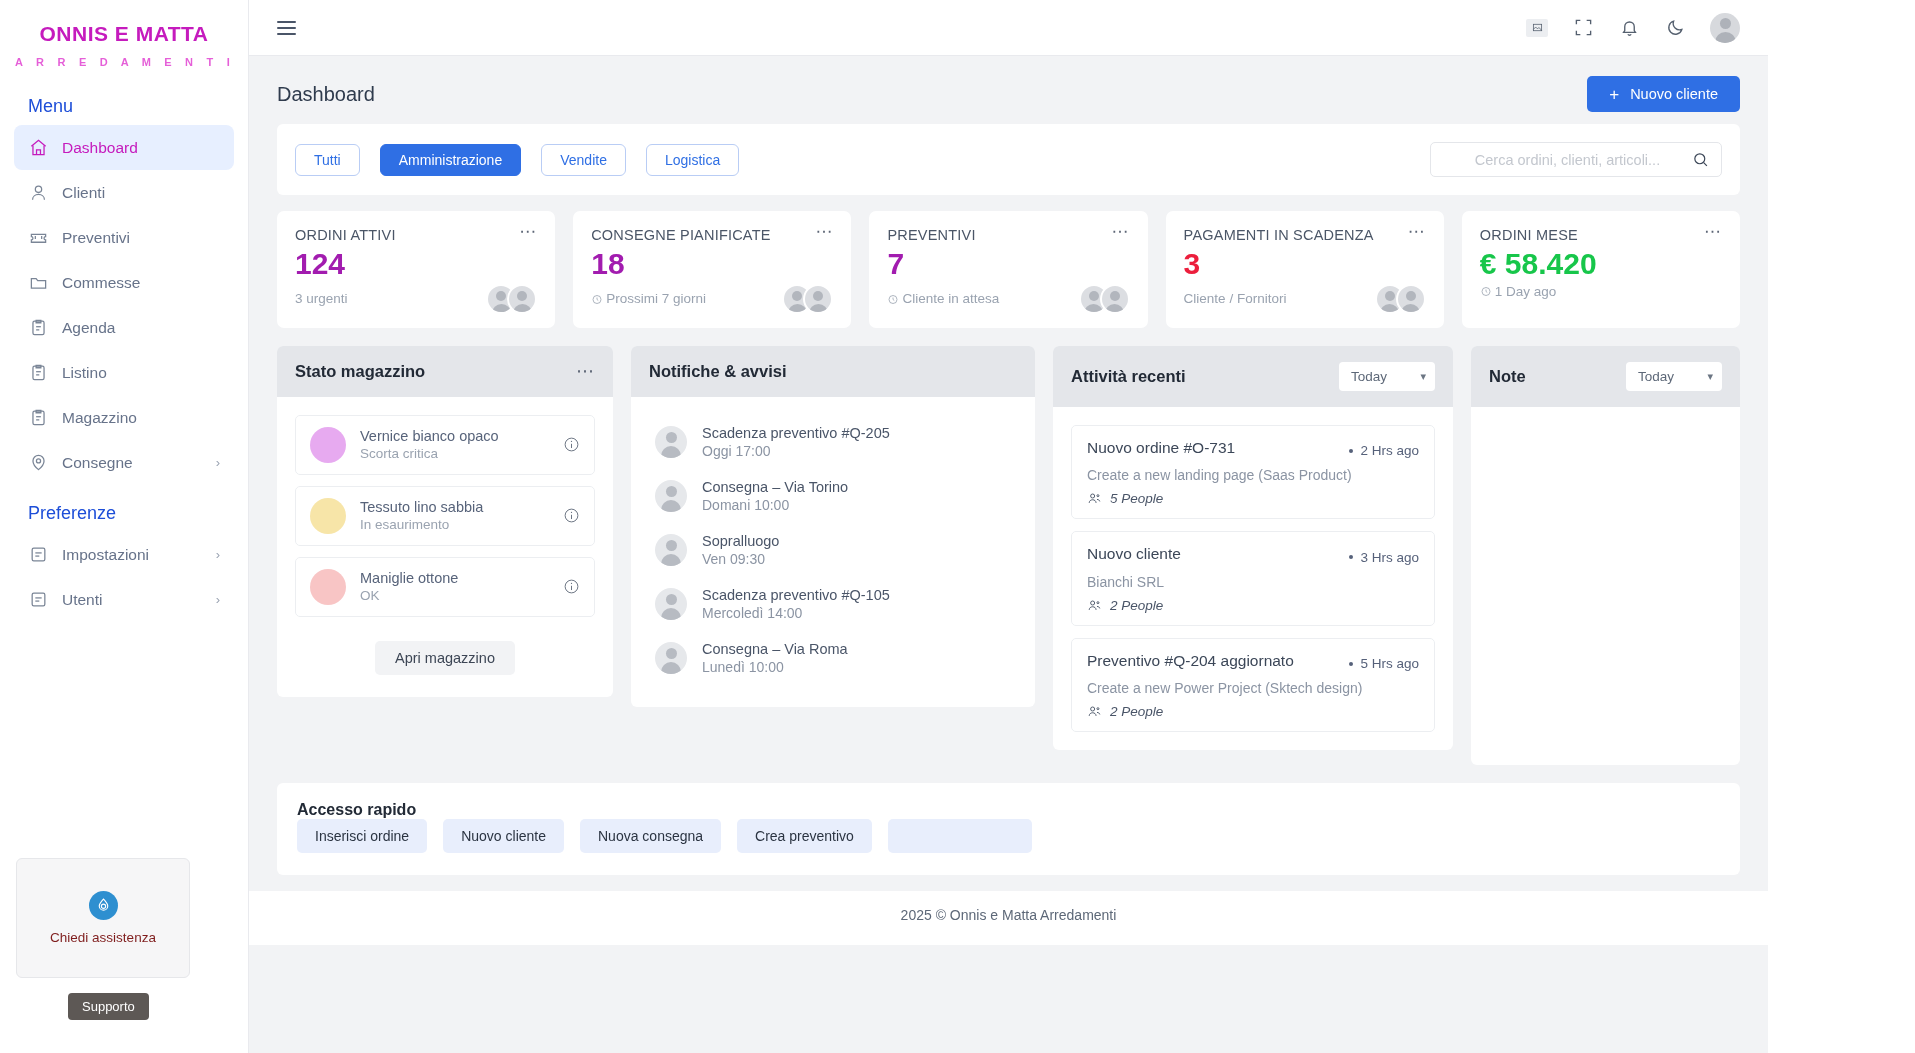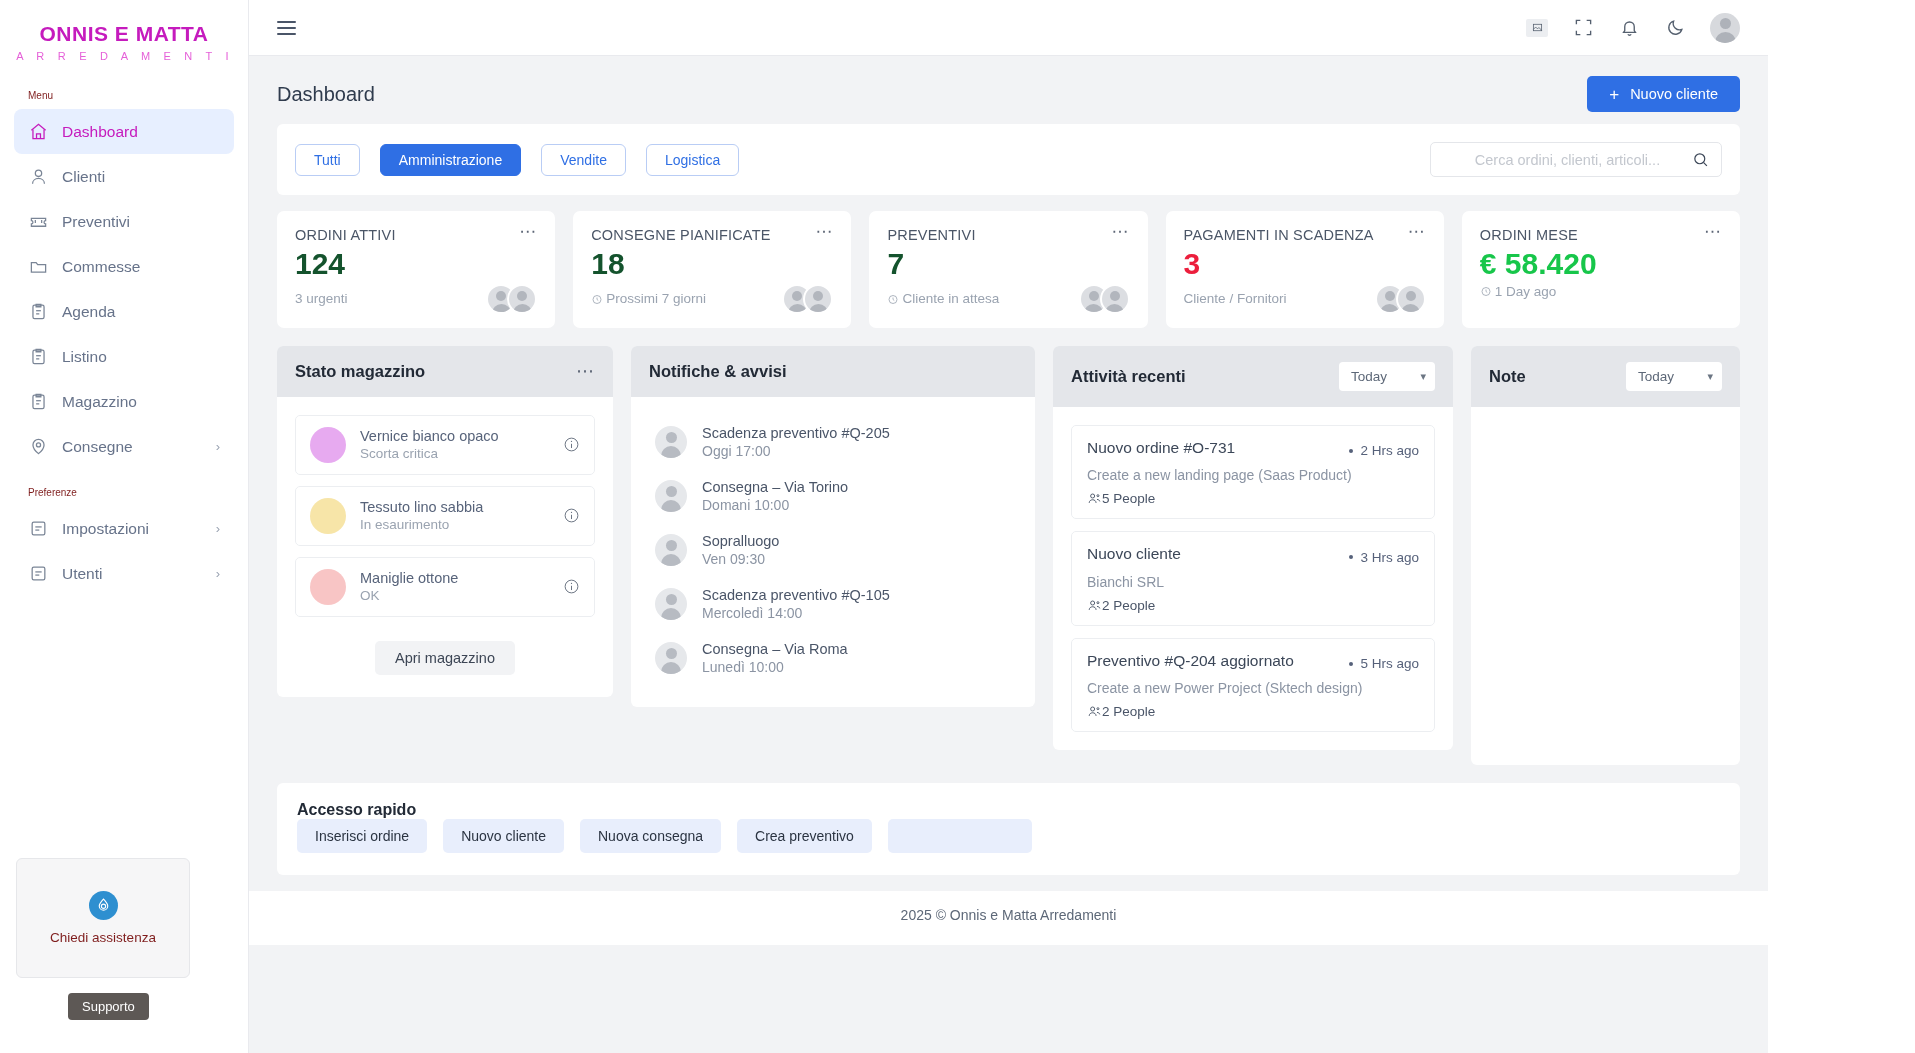--- a/index.html
+++ b/index.html
@@ -17,24 +17,24 @@
     border-right:1px solid #e9eaee;
     display:flex; flex-direction:column; position:relative; flex:0 0 249px;
   }
   .brand { padding: 22px 0 10px 0; text-align:center; }
   .brand-main {
     font-size: 21px; font-weight: 700; letter-spacing: .5px;
     color:#c51bbd; line-height: 1.1;
   }
   .brand-sub {
     font-size: 11px; letter-spacing: 5.2px; color:#e55fd8;
-    margin-top:5px; padding-left:2px;
+    margin-top:11px; padding-left:2px;font-weight:bold;
   }
   .nav-label {
-    font-size: 10px; color:#7f1d1d; padding: 18px 0 8px 28px; font-weight:400;
+    font-size: 18px; color:#1d4ed8; padding: 18px 0 8px 28px; font-weight:400;
   }
   .nav-list { padding: 0 14px; }
   .nav-item {
     display:flex; align-items:center; gap:14px;
     height:45px; padding:0 14px; border-radius:8px;
     color:#67738a; font-size:15.5px; cursor:pointer; position:relative;
   }
   .nav-item .ico { width:20px; height:20px; flex:0 0 20px; display:flex; align-items:center; justify-content:center; }
   .nav-item.active { background:#e7efff; color:#c51bbd; }
   .nav-item.active .ico svg { stroke:#c51bbd; }
@@ -123,21 +123,21 @@
 
   
   .kpis { display:flex; gap:18px; padding: 16px 28px 0 28px; }
   .kpi {
     flex:1; background:#fff; border-radius:7px; padding:16px 18px 14px 18px;
     min-height:100px; position:relative;
   }
   .kpi-head { display:flex; align-items:flex-start; }
   .kpi-title { font-size:14.5px; color:#4b5667; letter-spacing:.2px; text-transform:uppercase; }
   .kpi-dots { margin-left:auto; color:#5c6575; font-size:17px; line-height:.6; letter-spacing:1px; cursor:pointer; }
-  .kpi-value { font-size:30px; font-weight:700; margin-top:4px; color:#14532d; line-height:1.15; }
+  .kpi-value { font-size:30px; font-weight:700; margin-top:4px; color:#a21caf; line-height:1.15; }
   .kpi-value.red { color:#ec1e3c; }
   .kpi-value.green { color:#17c64a; }
   .kpi-foot { display:flex; align-items:center; margin-top:2px;gap:45px; }
   .kpi-sub { font-size:13.5px; color:#9aa3b0; display:flex; align-items:center; gap:3px; }
   .kpi-sub svg { stroke:#9aa3b0; fill:none; stroke-width:1.6; }
   .kpi-avatars { margin-left:auto; display:flex; }
   .av {
     width:30px; height:30px; border-radius:50%; background:#dcdee2;
     position:relative; overflow:hidden; border:2px solid #fff;
   }
@@ -194,21 +194,21 @@
 
   
   .act {
     border:1px solid #eceef1; border-radius:5px; padding:13px 15px 12px 15px; margin-bottom:12px;
   }
   .act-top { display:flex; align-items:baseline; }
   .act-title { font-size:15.5px; color:#3c4758; }
   .act-time { margin-left:auto; font-size:13.5px; color:#56617a; display:flex; align-items:center; gap:7px; }
   .act-time .bdot { width:4px;height:4px;border-radius:50%;background:#56617a; display:inline-block; }
   .act-desc { font-size:14px; color:#8b94a3; margin-top:9px; }
-  .act-people { display:flex; align-items:center; margin-top:8px; font-size:13.5px; color:#4a5568; }
+  .act-people { display:flex; align-items:center; gap:8px; margin-top:8px; font-size:13.5px; color:#4a5568;font-style:italic; }
   .act-people svg { stroke:#4a5568; fill:none; stroke-width:1.5; }
 
   
   .quick { margin: 18px 28px 0 28px; background:#fff; border-radius:6px; padding: 18px 20px 22px 20px; }
   .quick h3 { font-size:16px; font-weight:700; color:#222a36; }
   .quick-row { display:flex; gap:16px; }
   .qbtn {
     background:#e8eefc; border:none; border-radius:5px; height:34px;
     padding: 0 18px; font-size:14px; color:#2b3442; cursor:pointer;
     font-family:"Liberation Sans", sans-serif; display:flex; align-items:center;

